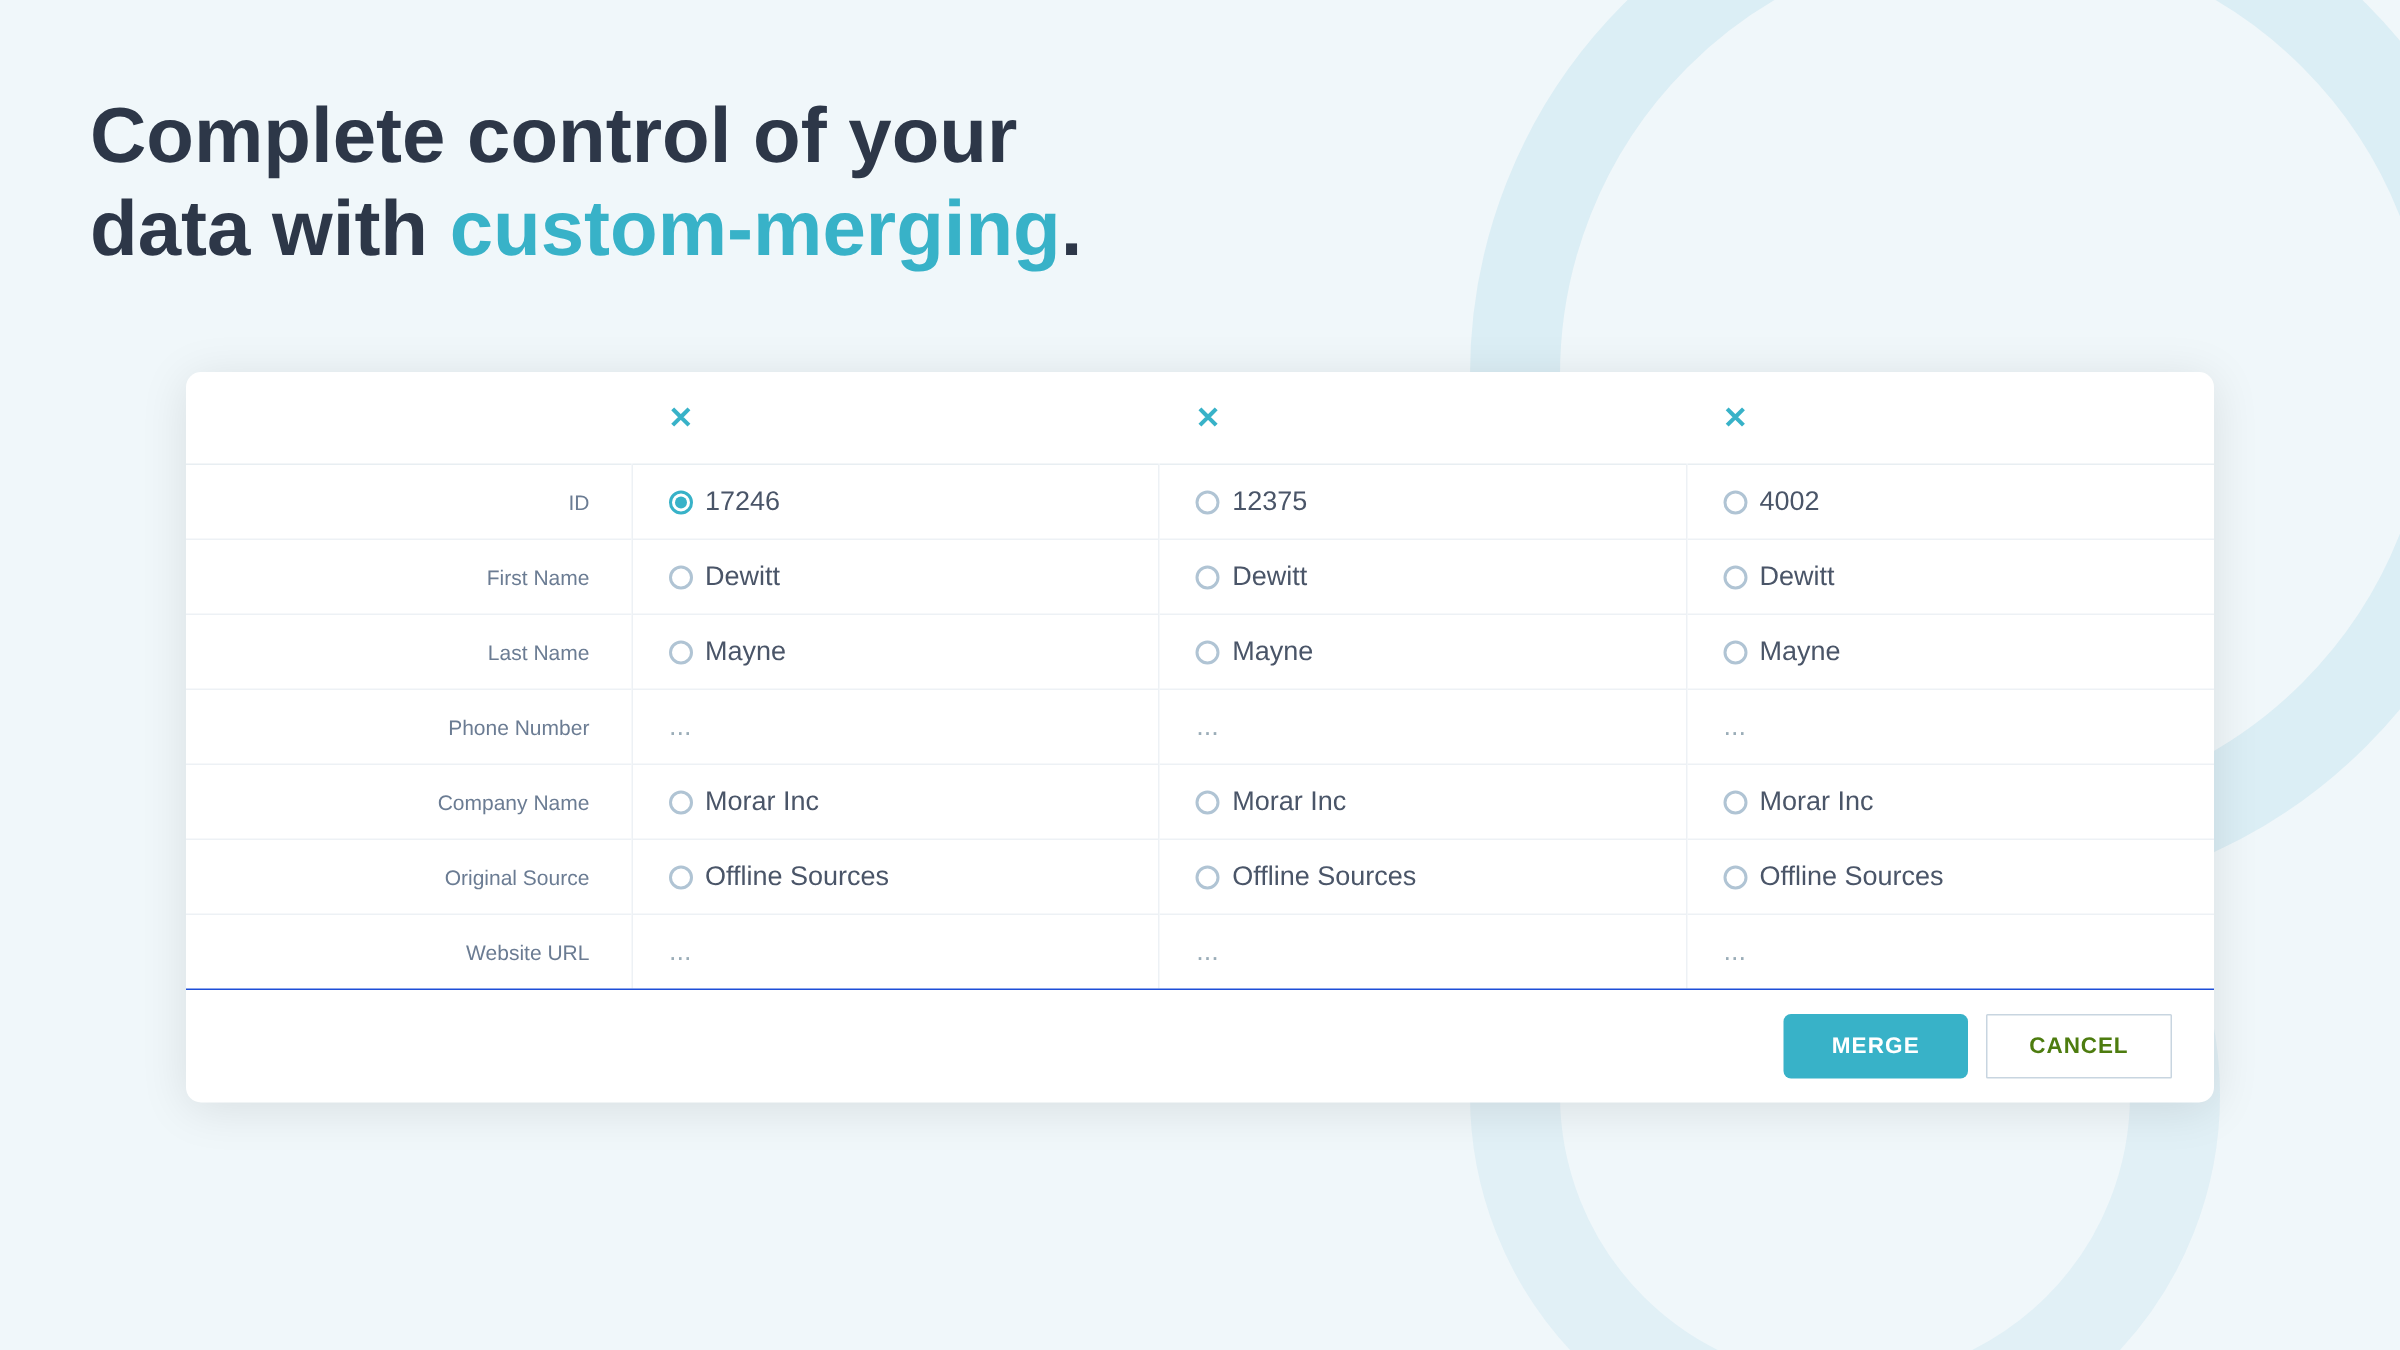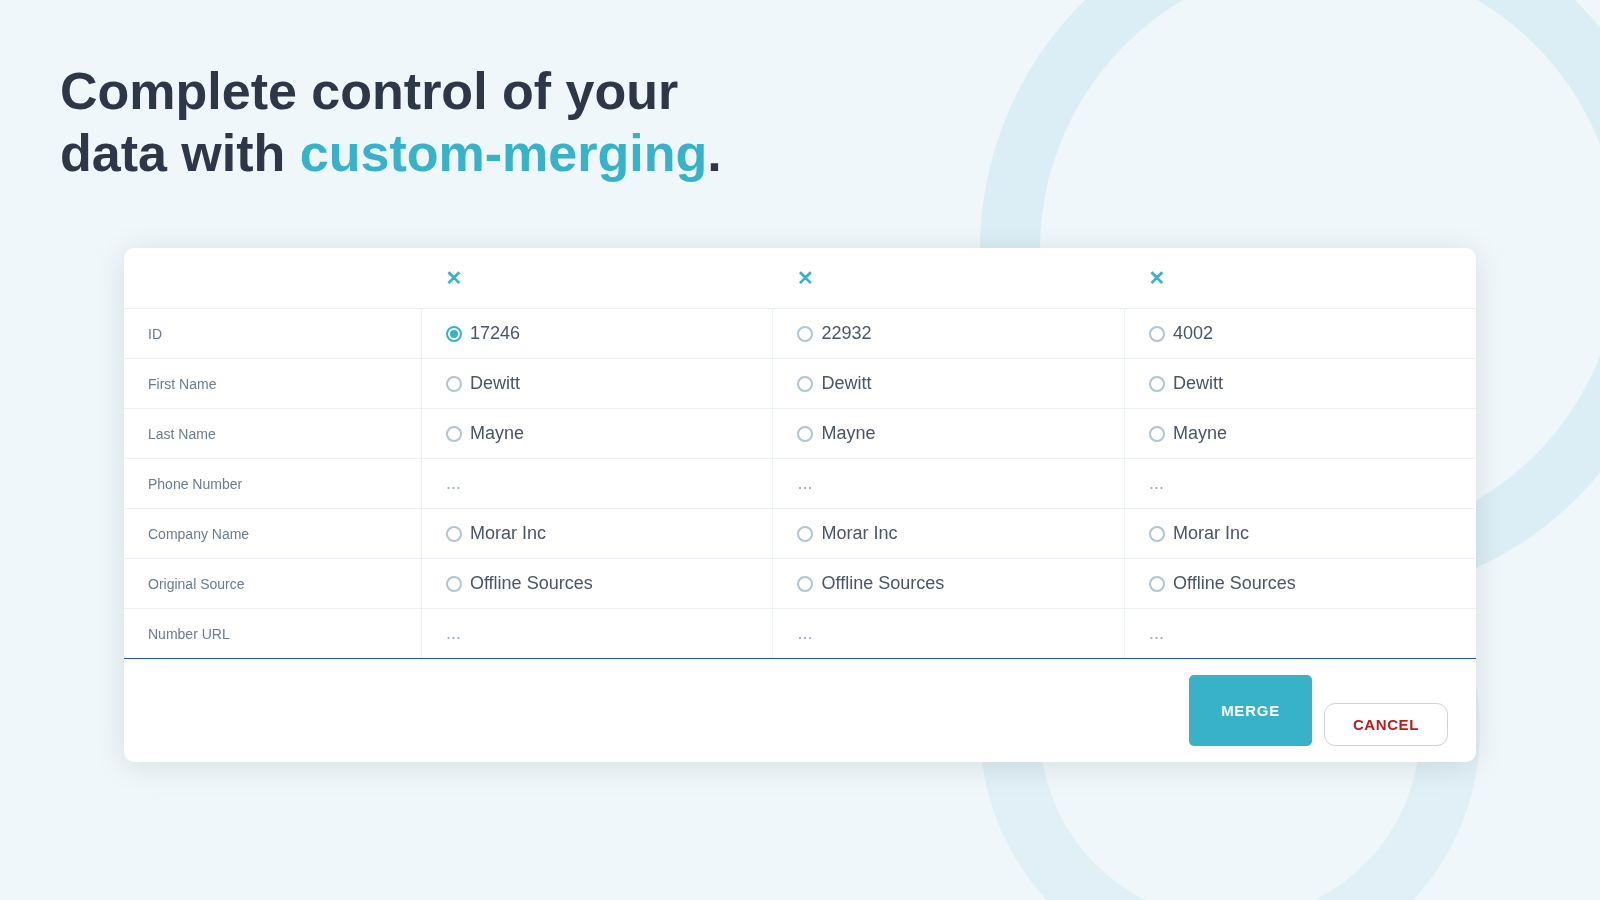--- a/index.html
+++ b/index.html
@@ -101,20 +101,21 @@
 
     tbody tr {
       border-bottom: 1px solid #edf1f5;
     }
     tbody tr:last-child {
       border-bottom: none;
     }
 
     tbody td.row-label {
       padding: 14px 28px 14px 24px;
+      text-align: right;
       color: #6b7c93;
       font-size: 14px;
       font-weight: 500;
       white-space: nowrap;
     }
 
     tbody td.row-value {
       padding: 14px 24px;
       font-size: 18px;
       color: #4a5568;
@@ -174,29 +175,28 @@
       border-radius: 5px;
       padding: 12px 32px;
       font-size: 15px;
       font-weight: 700;
       letter-spacing: 0.05em;
       cursor: pointer;
     }
 
     .btn-cancel {
       background: #fff;
-      color: #b91c1c;
+      color: #4d7c0f;
       border: 1.5px solid #c8d5e0;
-      border-radius: 11px;
+      border-radius: 1px;
       padding: 12px 28px;
       font-size: 15px;
       font-weight: 600;
       letter-spacing: 0.04em;
       cursor: pointer;
-      margin-top: 28px;
     }
   </style>
 </head>
 <body>
 
 <div class="bg-arc bg-arc-1"></div>
 <div class="bg-arc bg-arc-2"></div>
 
 <div class="hero-text">
   <h1>
@@ -232,21 +232,21 @@
           <td class="row-label">ID</td>
           <td class="row-value">
             <div class="radio-wrap">
               <span class="radio-btn selected"></span>
               <span>17246</span>
             </div>
           </td>
           <td class="row-value">
             <div class="radio-wrap">
               <span class="radio-btn"></span>
-              <span>22932</span>
+              <span>12375</span>
             </div>
           </td>
           <td class="row-value">
             <div class="radio-wrap">
               <span class="radio-btn"></span>
               <span>4002</span>
             </div>
           </td>
         </tr>
         <tr>
@@ -333,21 +333,21 @@
             </div>
           </td>
           <td class="row-value">
             <div class="radio-wrap">
               <span class="radio-btn"></span>
               <span>Offline Sources</span>
             </div>
           </td>
         </tr>
         <tr>
-          <td class="row-label">Number URL</td>
+          <td class="row-label">Website URL</td>
           <td class="row-value"><span class="empty-val">...</span></td>
           <td class="row-value"><span class="empty-val">...</span></td>
           <td class="row-value"><span class="empty-val">...</span></td>
         </tr>
       </tbody>
   </table>
 
   <div class="footer-row">
     <button class="btn-merge">MERGE</button>
     <button class="btn-cancel">CANCEL</button>

